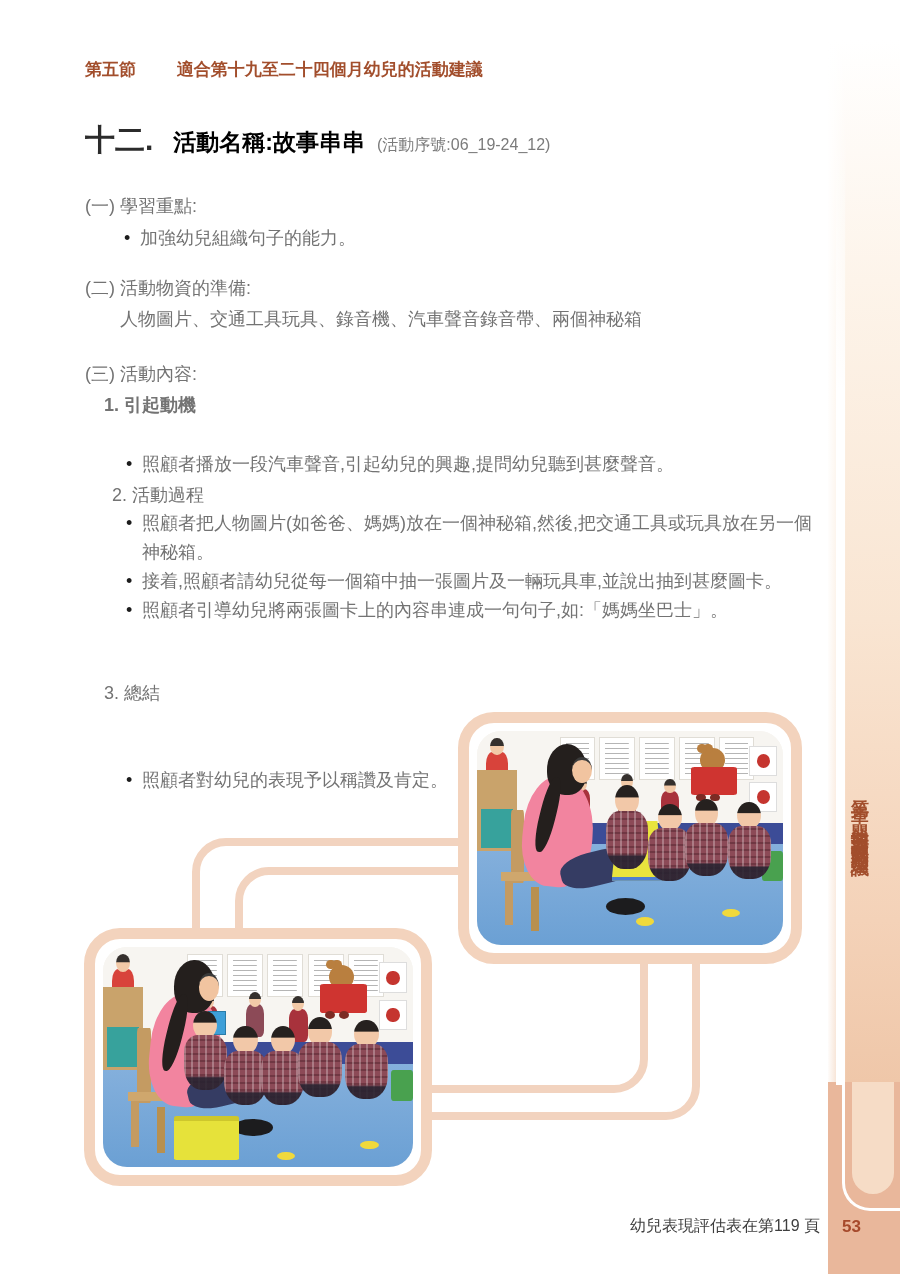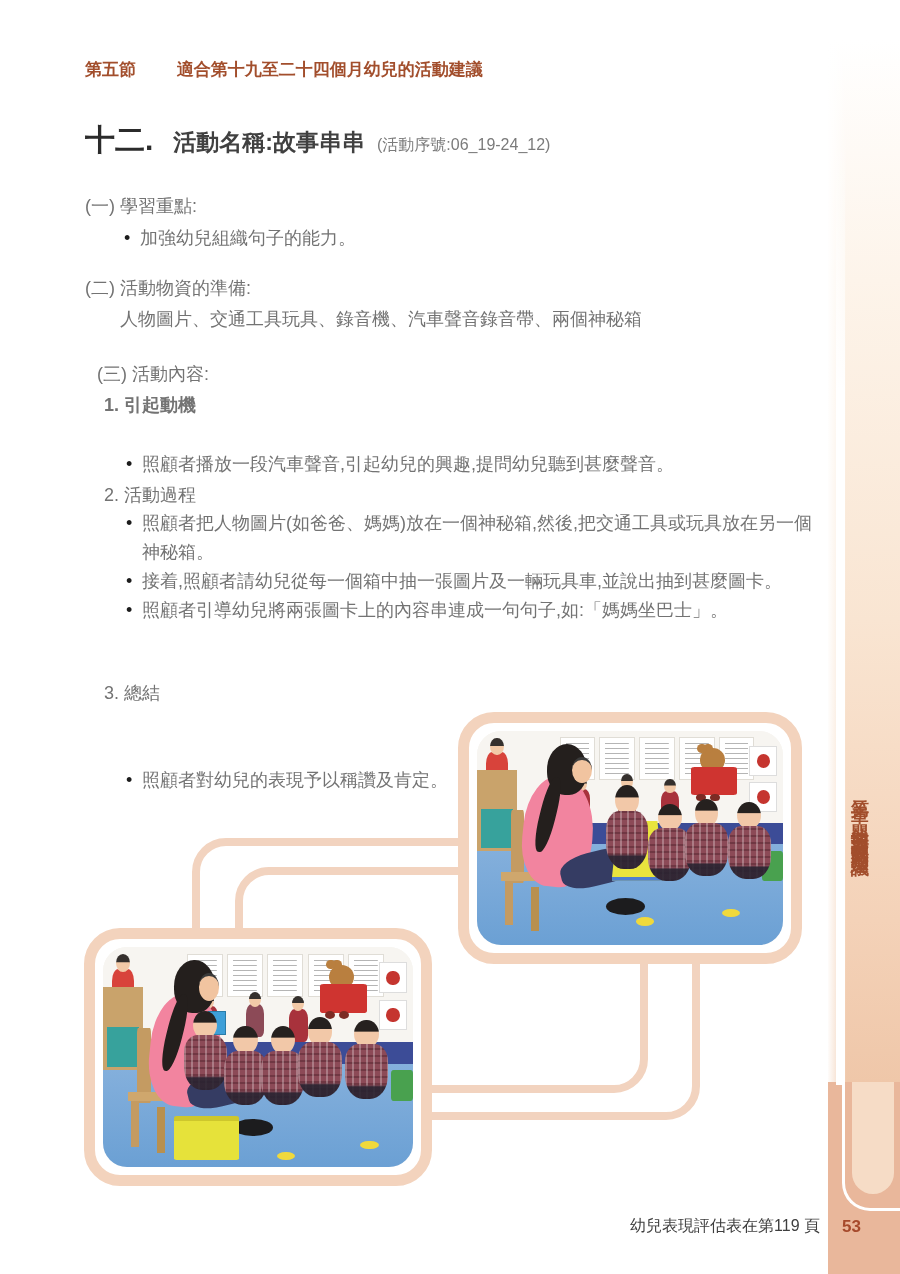--- a/index.html
+++ b/index.html
@@ -4,32 +4,32 @@
 <style>
   html,body{margin:0;padding:0;background:#888;}
   .page{position:relative;width:900px;height:1274px;background:#ffffff;overflow:hidden;
         font-family:"Liberation Sans","DejaVu Sans",sans-serif;color:#3e3e3e;margin:0 auto;}
   .abs{position:absolute;}
   
   .h-sec{left:85px;top:58px;font-size:17px;font-weight:bold;color:#a24e2c;white-space:nowrap;}
   .h-sec .sec-label{margin-right:36px;}
   .doc-title{left:85px;top:120px;white-space:nowrap;}
   .t-num{font-size:30px;font-weight:bold;color:#2b2b2b;margin-right:20px;}
-  .t-name{font-size:23px;font-weight:bold;color:#404040;}
+  .t-name{font-size:23px;font-weight:bold;color:#000000;}
   .t-serial{font-size:16px;color:#7b7b7b;margin-left:12px;}
   
   .line{font-size:18px;line-height:29px;color:#737373;white-space:nowrap;}
   .wrap{white-space:normal;}
   .bullet{position:relative;padding-left:18px;}
   .bullet::before{content:"•";position:absolute;left:2px;top:0;color:#1c1c1c;}
   .s1h{left:85px;top:192px;} .s1b{left:122px;top:224px;}
   .s2h{left:85px;top:274px;} .s2b{left:120px;top:305px;text-align:center;}
-  .s3h{left:97px;top:360px;}
+  .s3h{left:85px;top:360px;}
   .st1{left:104px;top:391px;font-weight:bold;} .st1b{left:124px;top:421px;}
-  .st2{left:104px;top:481px;} .st2b{left:124px;top:509px;width:696px;}
+  .st2{left:112px;top:481px;} .st2b{left:124px;top:509px;width:696px;}
   .st3{left:104px;top:679px;} .st3b{left:124px;top:708px;}
   
   .conn{border:8px solid #f2d3bf;border-radius:34px;box-sizing:border-box;z-index:1;background:transparent;}
   .connA{left:192px;top:838px;width:456px;height:255px;}
   .connB{left:235px;top:867px;width:465px;height:253px;}
   
   .frame{border:11px solid #f3d3bd;border-radius:36px;background:#ffffff;padding:8px;box-sizing:border-box;z-index:2;}
   .frameA{left:458px;top:712px;width:344px;height:252px;}
   .frameB{left:84px;top:928px;width:348px;height:258px;}
   .photo{position:relative;width:100%;height:100%;border-radius:24px;overflow:hidden;background:#f6f4f0;}

